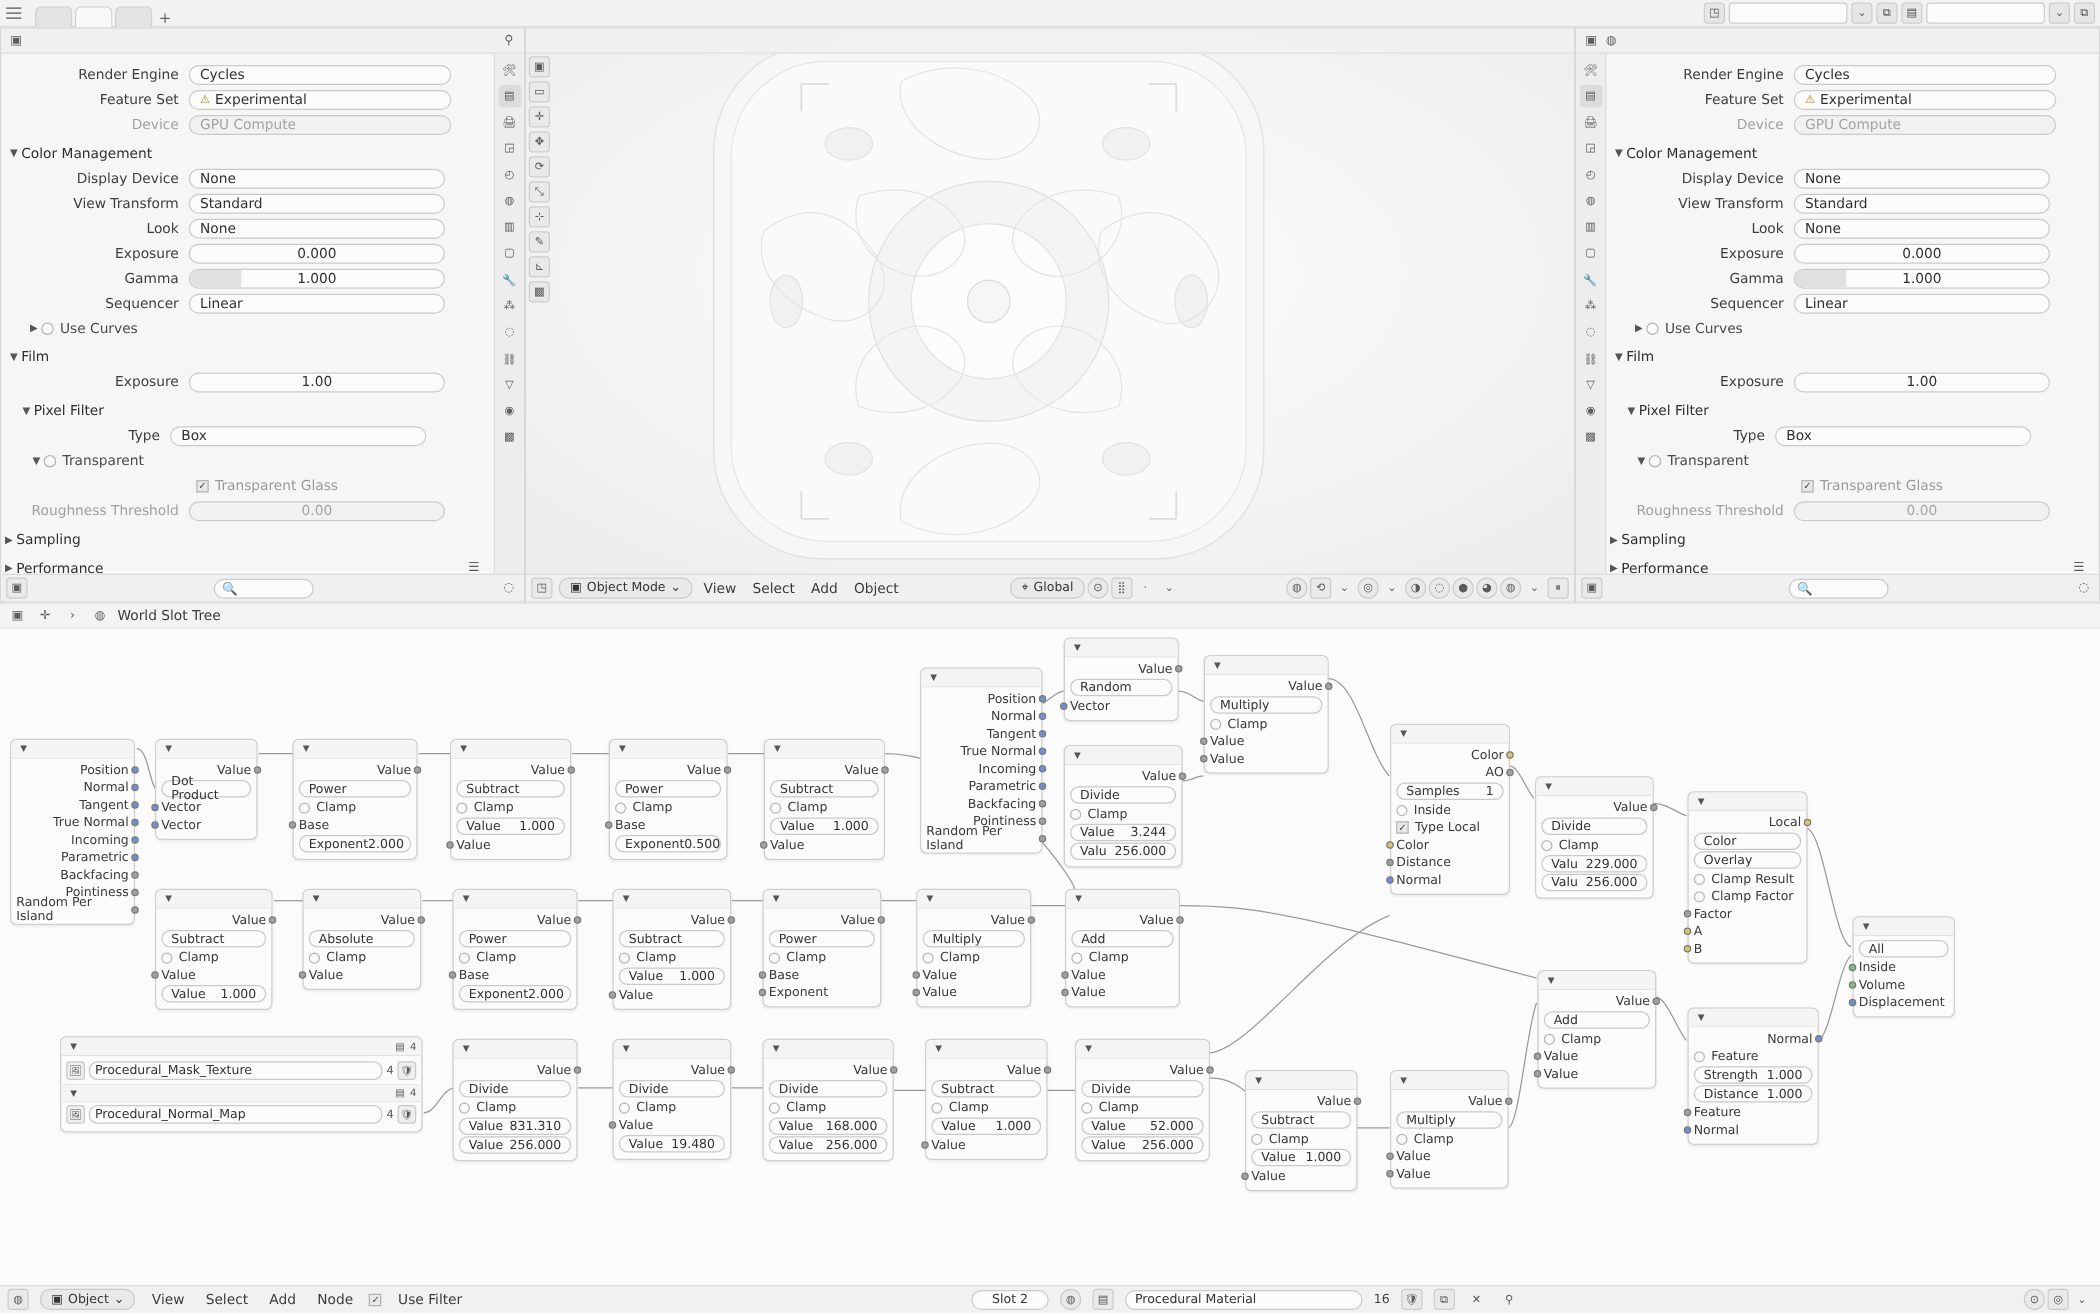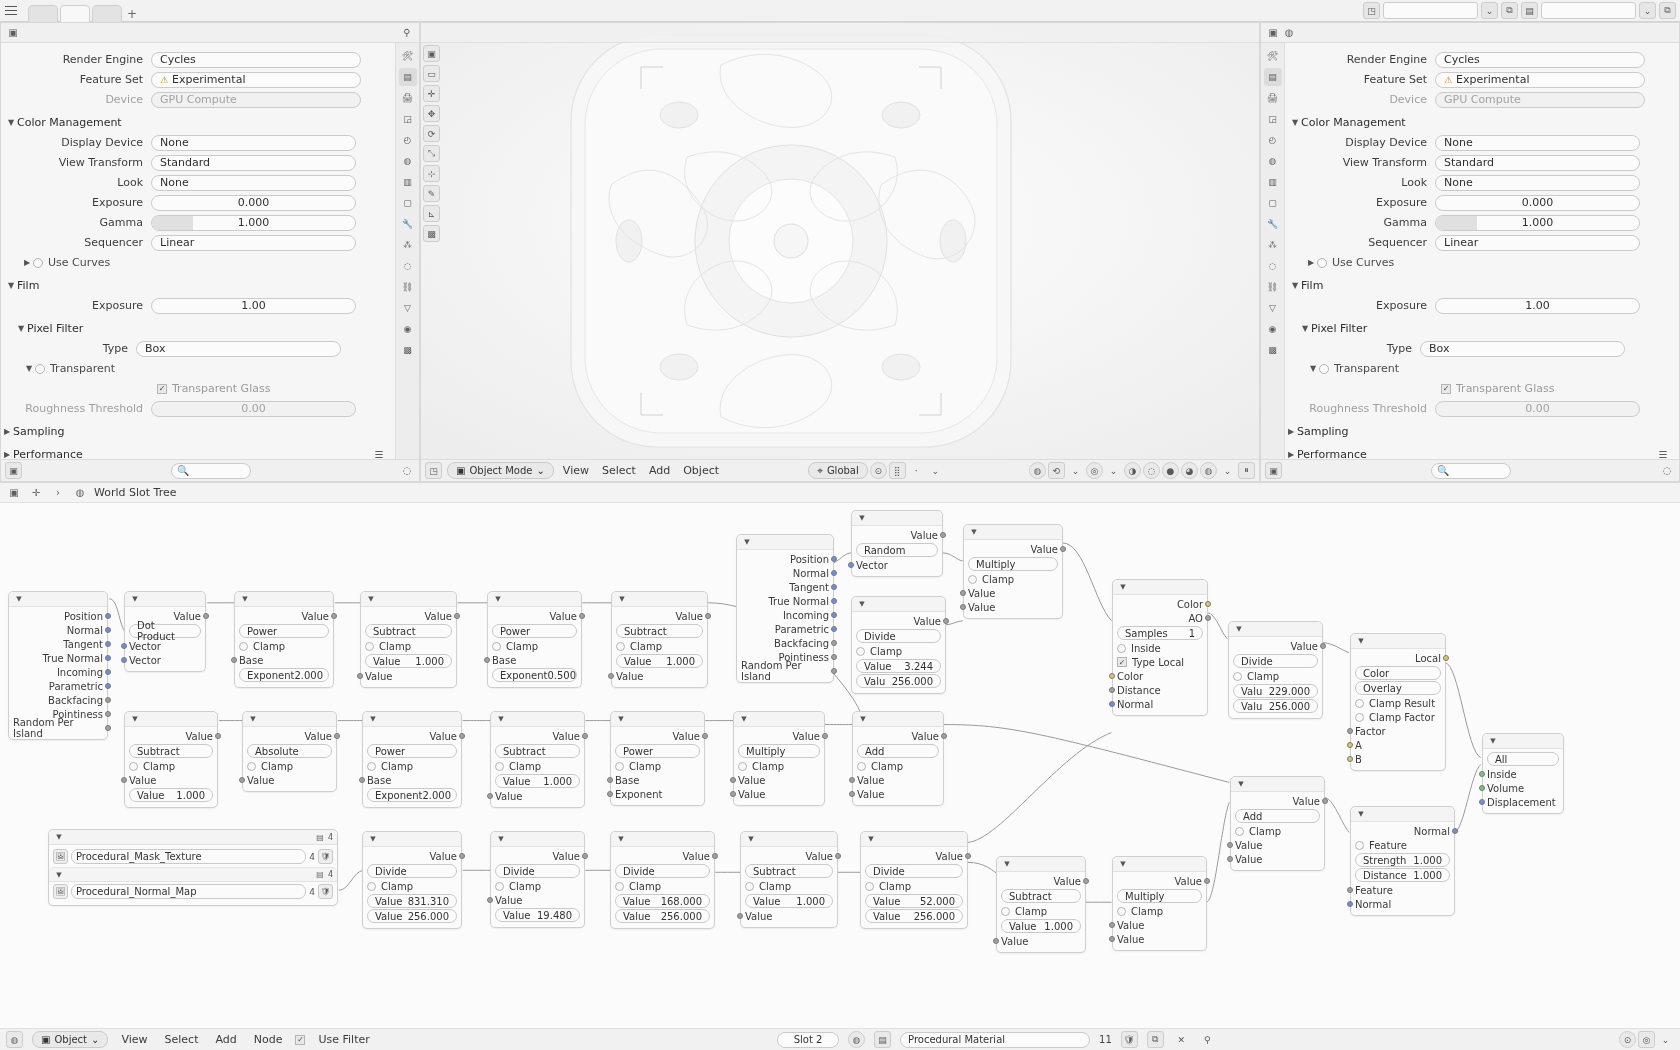--- a/index.html
+++ b/index.html
@@ -1567,21 +1567,21 @@
       </div>
       <div style="flex:1"></div>
       <div class="statusfield" style="width:62px; justify-content:center">
         <span>Slot 2</span>
       </div>
       <div class="icon-btn" style="border-radius:50%">◍</div>
       <div class="icon-btn">▤</div>
       <div class="statusfield" style="width:190px">
         <span>Procedural Material</span>
       </div>
-      <div style="font-size:10px; color:#444">11</div>
+      <div style="font-size:10px; color:#444">16</div>
       <div class="icon-btn">🛡</div>
       <div class="icon-btn">⧉</div>
       <div class="icon-btn" style="border:none;background:transparent">✕</div>
       <div class="icon-btn" style="border:none;background:transparent">⚲</div>
       <div style="flex:1"></div>
       <div class="grp">
         <div class="icon-btn" style="border-radius:50%">⊙</div>
         <div class="icon-btn">◎</div>
         <div class="icon-btn" style="border:none;background:transparent">⌄</div>
       </div>

